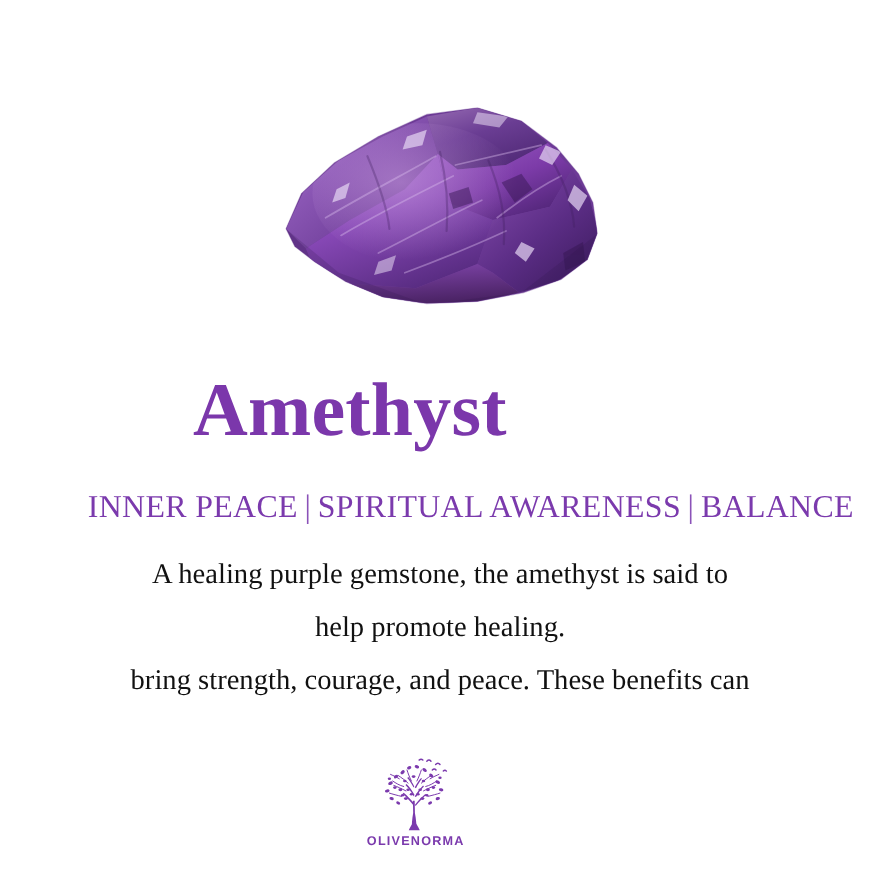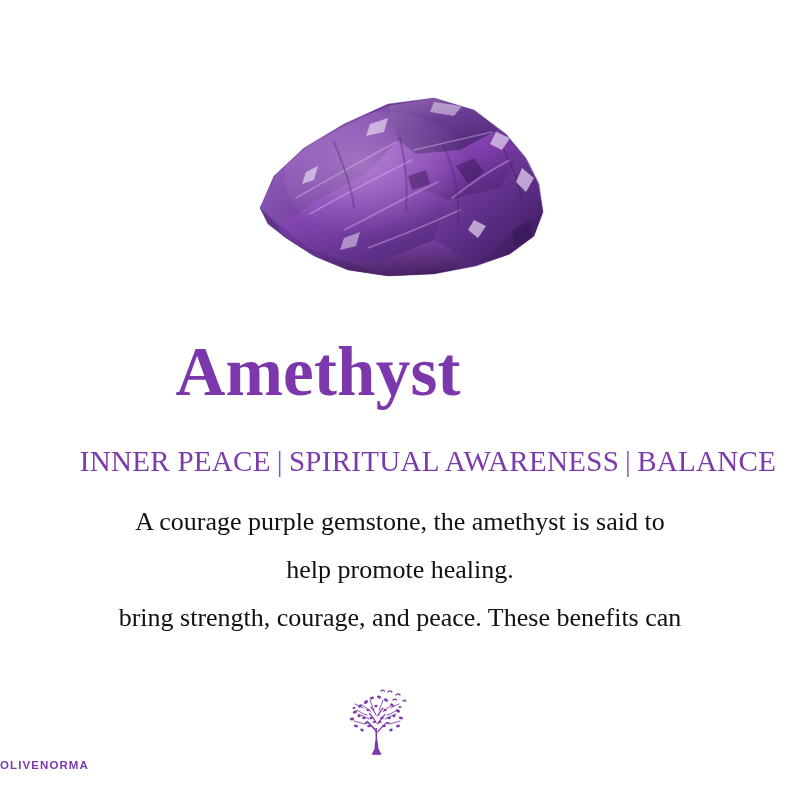--- a/index.html
+++ b/index.html
@@ -86,21 +86,21 @@
     color: #111111;
   }
   .body-copy .bline { display: block; white-space: nowrap; }
 
   
   .logo {
     position: absolute;
     left: 0;
     top: 688px;
     width: 756px;
-    text-align: left;
+    text-align: center;
   }
   .logo-mark {
     display: block;
     margin: 0 auto;
     width: 74px;
     height: 68px;
   }
   .logo-word {
     display: block;
     margin-top: 3px;
@@ -214,21 +214,21 @@
     </svg>
   </div>
 
   <div class="title">Amethyst</div>
 
   <div class="keywords">
     <span class="kw">INNER PEACE</span><span class="sep">|</span><span class="kw">SPIRITUAL AWARENESS</span><span class="sep">|</span><span class="kw">BALANCE</span>
   </div>
 
   <div class="body-copy">
-    <span class="bline">A courage purple gemstone, the amethyst is said to</span>
+    <span class="bline">A healing purple gemstone, the amethyst is said to</span>
     <span class="bline">help promote healing.</span>
     <span class="bline">bring strength, courage, and peace. These benefits can</span>
   </div>
 
   <div class="logo">
     <svg class="logo-mark" viewBox="0 0 74 68">
       <g fill="#7b3aad">
 
         <path d="M35.2,66.6 L33.4,66.6 C33.2,62.0 33.6,56.4 34.6,51.0
                  L34.4,40.0 L36.0,40.0 L36.2,51.0 C37.2,56.4 37.8,62.0 37.6,66.6 Z"></path>

